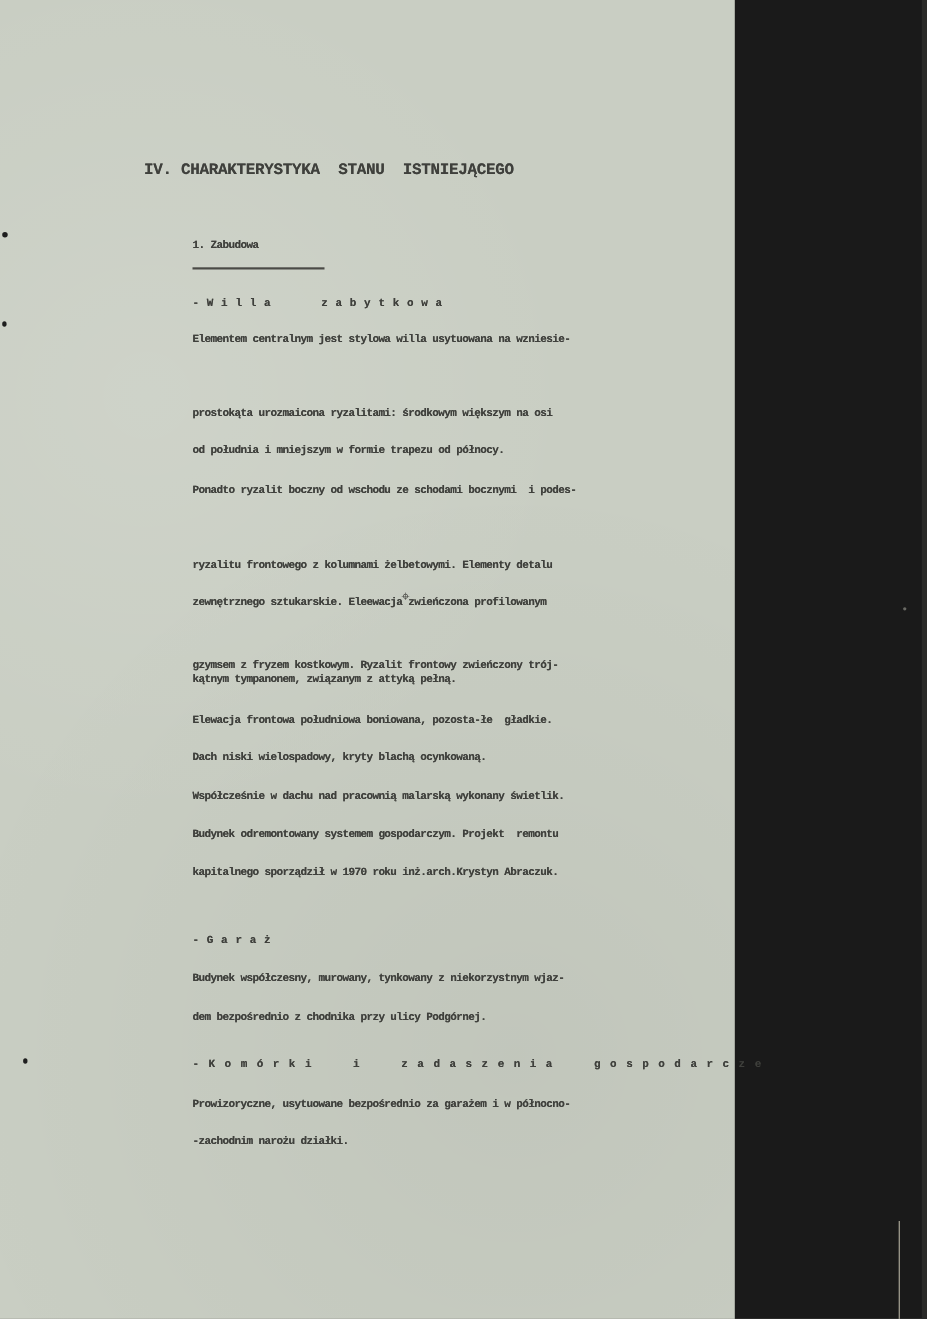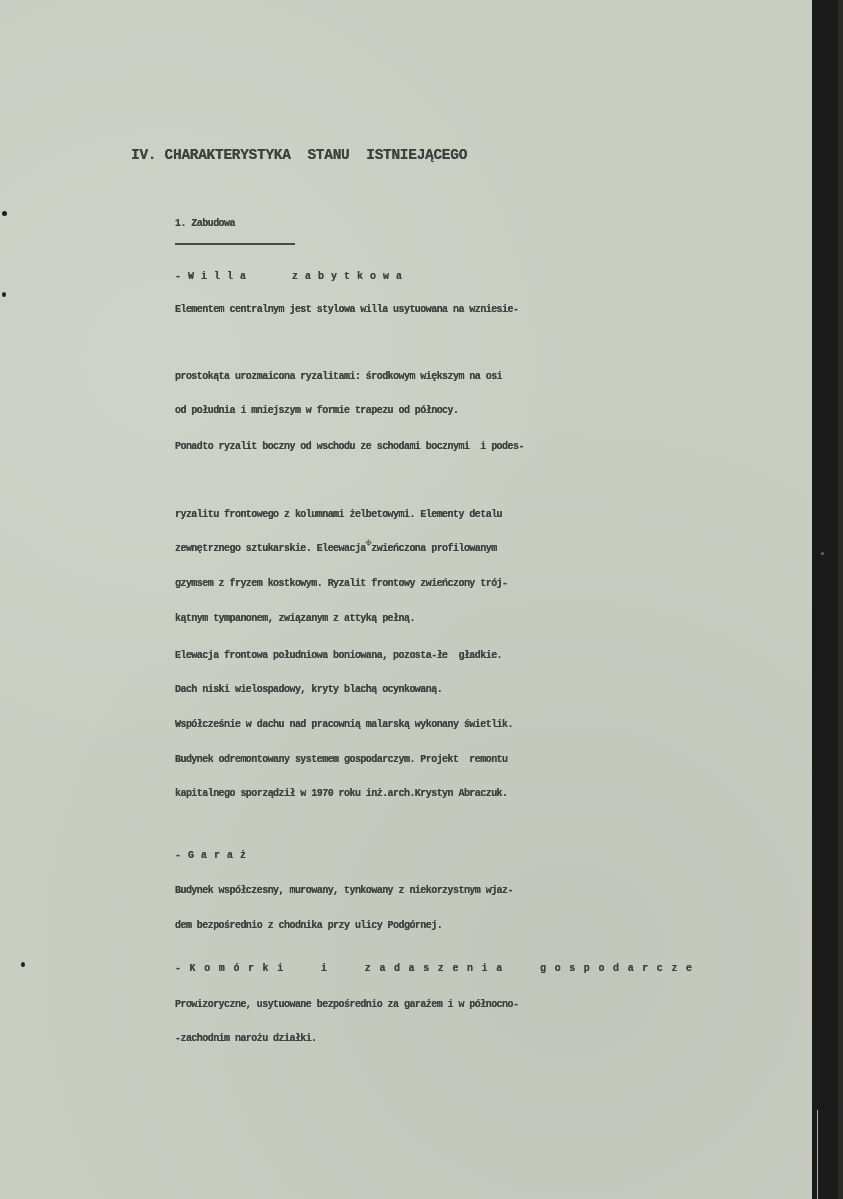--- a/index.html
+++ b/index.html
@@ -10,21 +10,21 @@
     width: 843px;
     height: 1199px;
     background: #1a1a1a;
     position: relative;
     overflow: hidden;
   }
   .page {
     position: absolute;
     left: 0;
     top: 0;
-    width: 812px;
+    width: 668px;
     height: 1199px;
     background: #c9cec3;
     background-image:
       radial-gradient(circle at 20% 30%, rgba(255,255,255,0.10) 0, rgba(255,255,255,0) 40%),
       radial-gradient(circle at 70% 80%, rgba(0,0,0,0.04) 0, rgba(0,0,0,0) 50%);
   }
   .fold-line {
     position: absolute;
     left: 817px;
     top: 1110px;
@@ -109,21 +109,21 @@
   <div class="typed subheading">1. Zabudowa</div>
   <div class="subheading-underline"></div>
 
   <div class="typed line spaced" style="top:271px;">-Willa   zabytkowa</div>
   <div class="typed line" style="top:304px;">Elementem centralnym jest stylowa willa usytuowana na wzniesie-</div>
   <div class="typed line" style="top:371px;">prostokąta urozmaicona ryzalitami: środkowym większym na osi</div>
   <div class="typed line" style="top:405px;">od południa i mniejszym w formie trapezu od północy.</div>
   <div class="typed line" style="top:441px;">Ponadto ryzalit boczny od wschodu ze schodami bocznymi  i podes-</div>
   <div class="typed line" style="top:509px;">ryzalitu frontowego z kolumnami żelbetowymi. Elementy detalu</div>
   <div class="typed line" style="top:543px;">zewnętrznego sztukarskie. Eleewacja zwieńczona profilowanym</div>
-  <div class="typed line" style="top:578px;">gzymsem z fryzem kostkowym. Ryzalit frontowy zwieńczony trój-</div>
+  <div class="typed line" style="top:600px;">gzymsem z fryzem kostkowym. Ryzalit frontowy zwieńczony trój-</div>
   <div class="typed line" style="top:613px;">kątnym tympanonem, związanym z attyką pełną.</div>
   <div class="typed line" style="top:650px;">Elewacja frontowa południowa boniowana, pozosta-łe  gładkie.</div>
   <div class="typed line" style="top:684px;">Dach niski wielospadowy, kryty blachą ocynkowaną.</div>
   <div class="typed line" style="top:719px;">Współcześnie w dachu nad pracownią malarską wykonany świetlik.</div>
   <div class="typed line" style="top:754px;">Budynek odremontowany systemem gospodarczym. Projekt  remontu</div>
   <div class="typed line" style="top:788px;">kapitalnego sporządził w 1970 roku inż.arch.Krystyn Abraczuk.</div>
 
   <div class="stray-mark">⌖</div>
   <div class="stray-dot" style="left:821px;top:552px;"></div>
 

